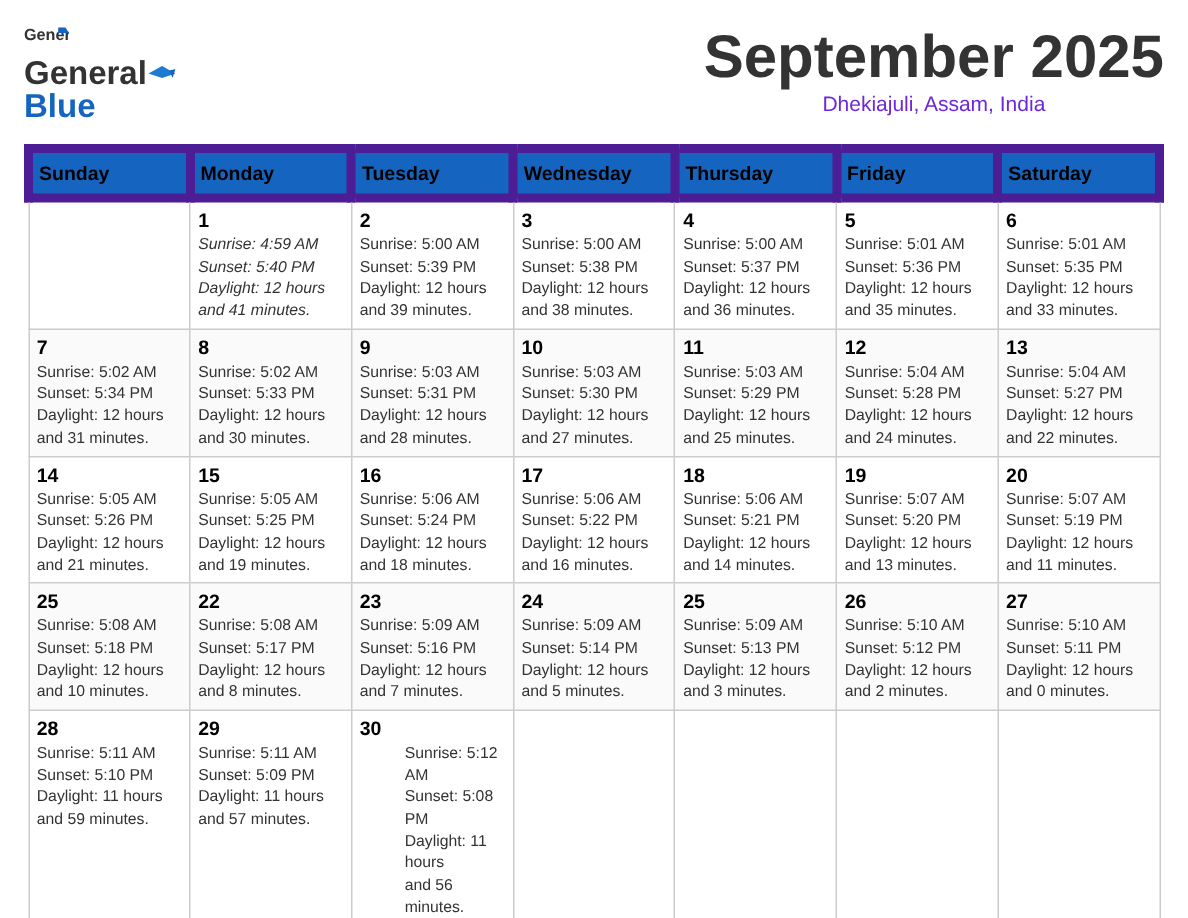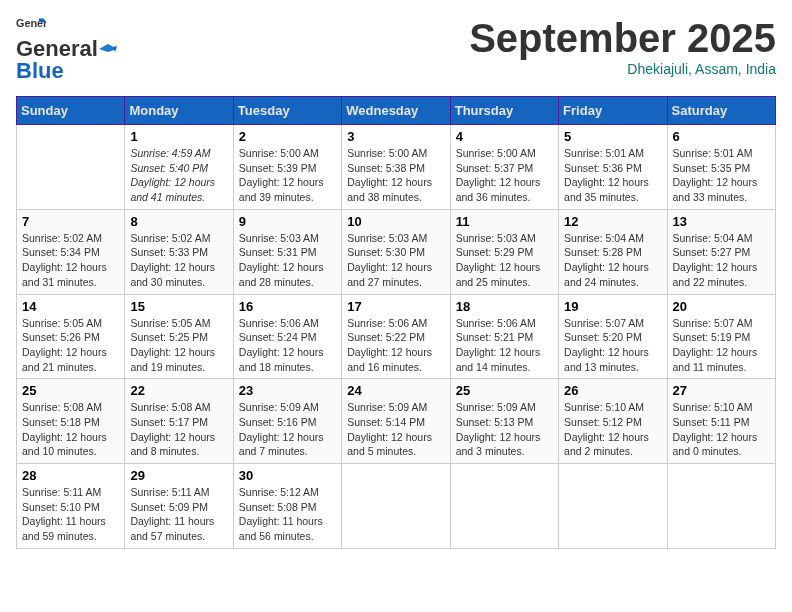--- a/index.html
+++ b/index.html
@@ -29,35 +29,36 @@
     .title-block {
       text-align: right;
     }
     .month-title {
       font-size: 40px;
       font-weight: bold;
       color: #333;
     }
     .location {
       font-size: 14px;
-      color: #0f766e;
+      color: #6d28d9;
+      text-align: center;
     }
     table {
       width: 100%;
       border-collapse: collapse;
       font-size: 11px;
     }
     thead th {
       background-color: #1565c0;
-      color: #e5e5e5;
+      color: #000000;
       padding: 6px 4px;
       text-align: left;
       font-size: 13px;
       font-weight: bold;
-      border: 1px solid #4c1d95;
+      border: 6px solid #4c1d95;
     }
     tbody td {
       border: 1px solid #ccc;
       vertical-align: top;
       padding: 4px 5px;
       width: 108px;
       min-height: 80px;
     }
     .day-num {
       font-weight: bold;
@@ -319,21 +320,21 @@
         </td>
         <td>
           <span class="day-num">29</span>
           <div class="day-detail" style="white-space: pre-line;">Sunrise: 5:11 AM
 Sunset: 5:09 PM
 Daylight: 11 hours
 and 57 minutes.</div>
         </td>
         <td>
           <span class="day-num">30</span>
-          <div class="day-detail" style="white-space: pre-line;">Sunrise: 5:12 AM
+          <div class="day-detail" style="white-space: pre-line; margin-left: 30px;">Sunrise: 5:12 AM
 Sunset: 5:08 PM
 Daylight: 11 hours
 and 56 minutes.</div>
         </td>
         <td class="empty-cell"></td>
         <td class="empty-cell"></td>
         <td class="empty-cell"></td>
         <td class="empty-cell"></td>
       </tr>
     </tbody>

